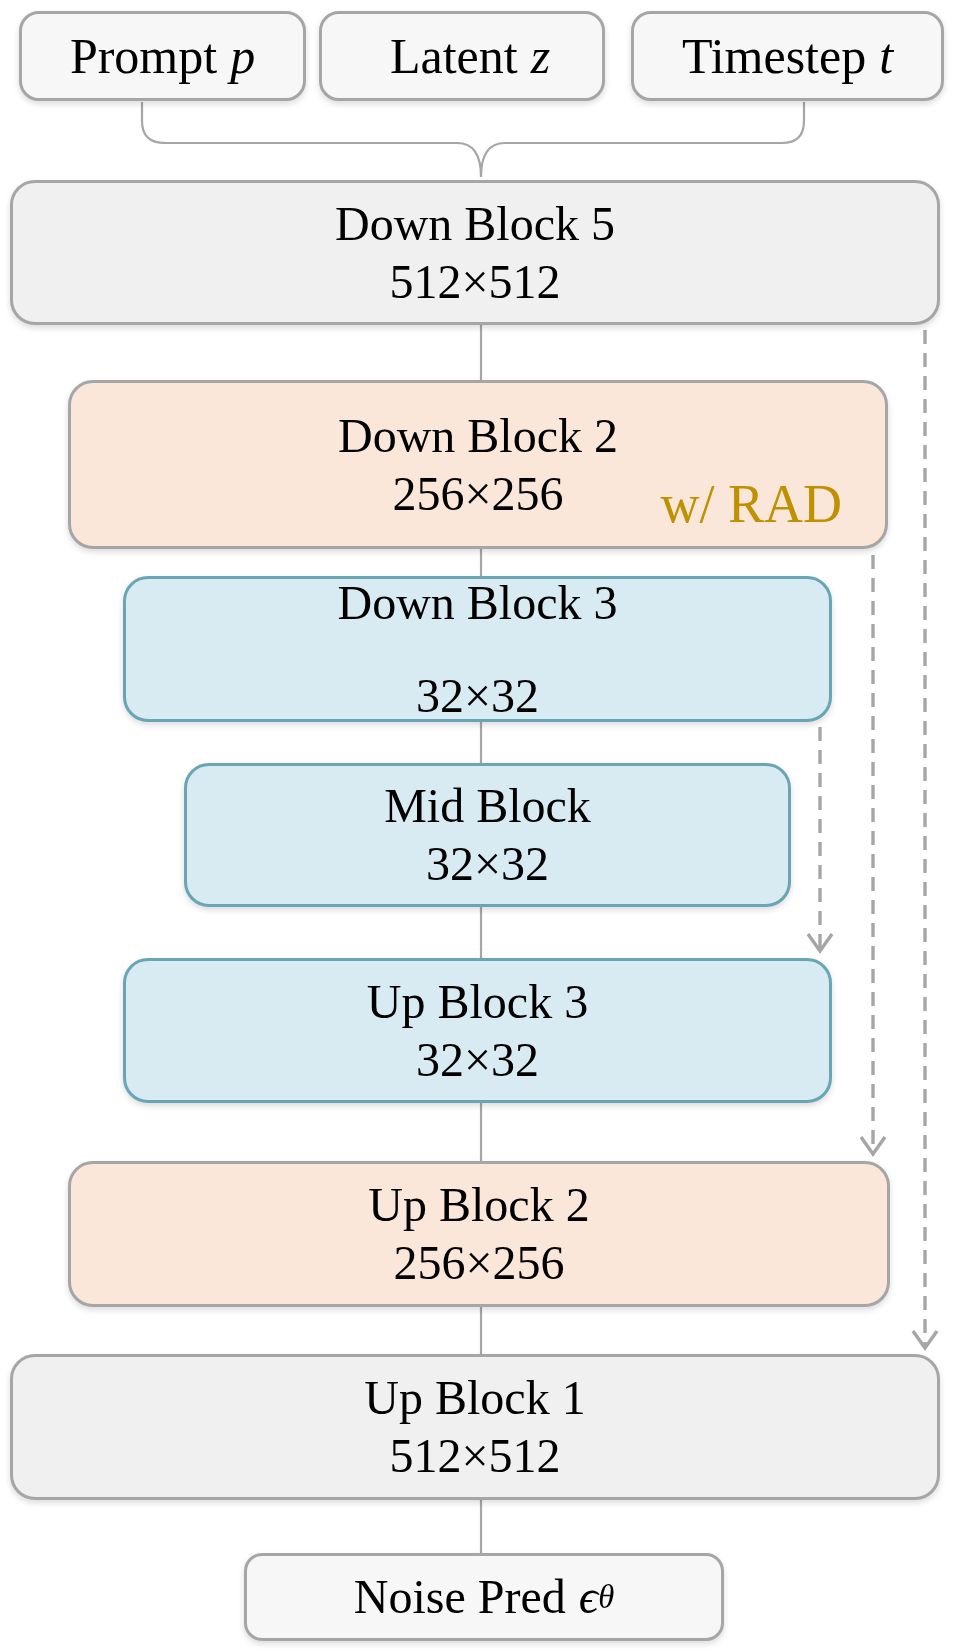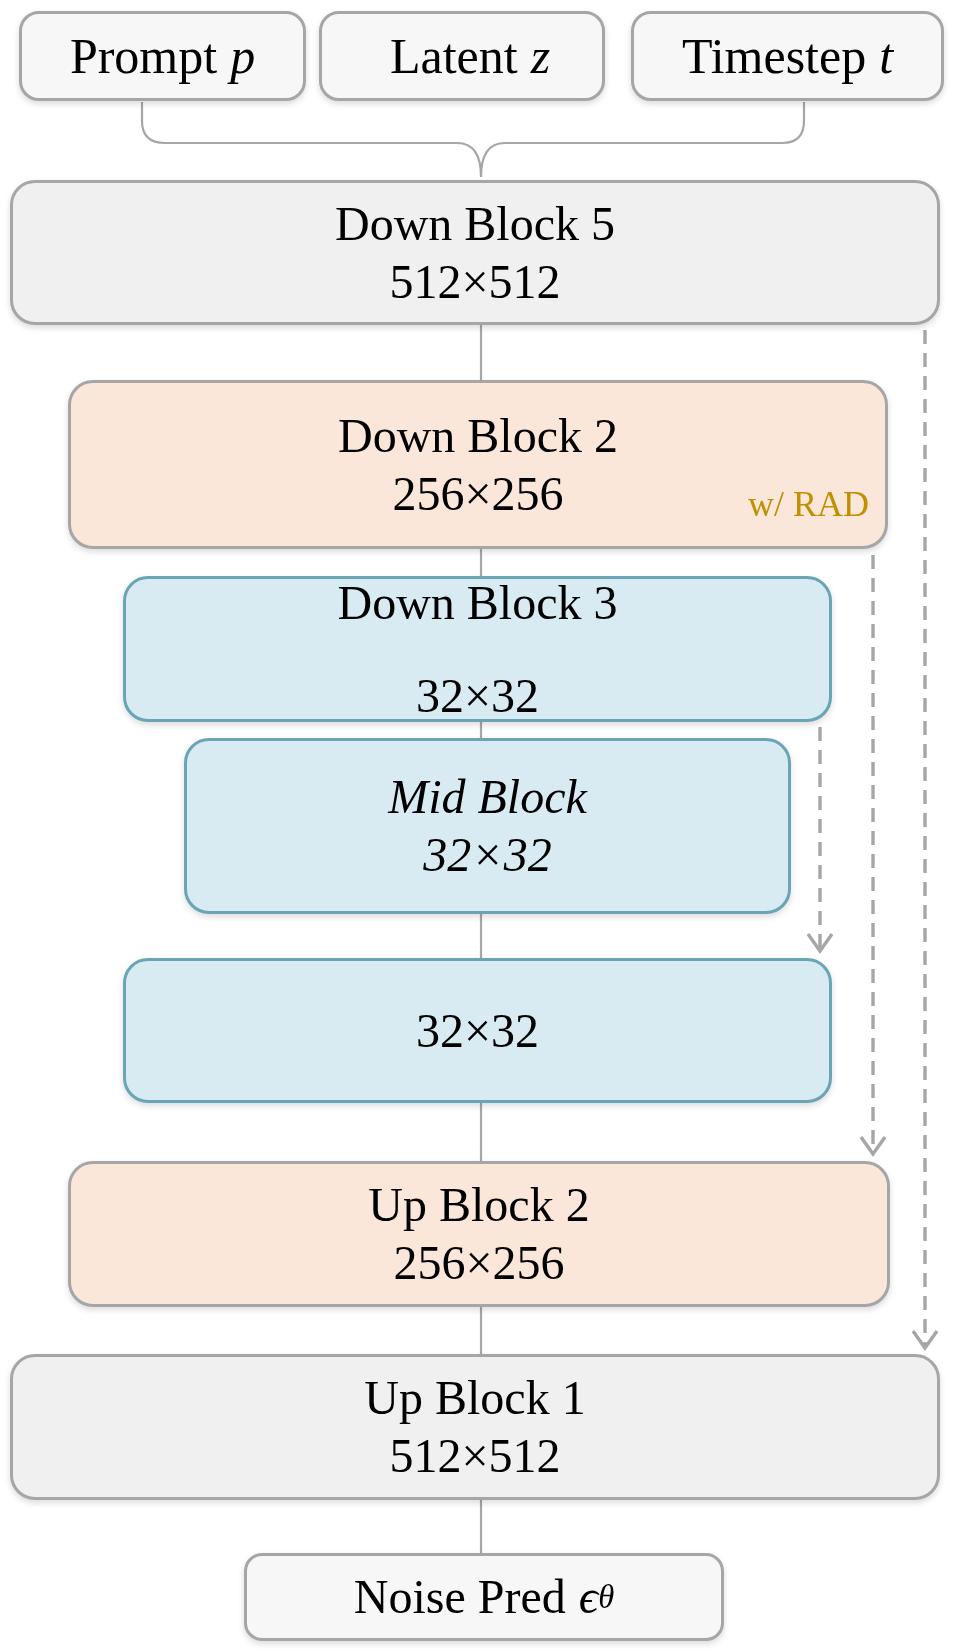--- a/index.html
+++ b/index.html
@@ -36,23 +36,23 @@
     background:var(--box-fill-blue,#d9ebf2);
     border-color:var(--box-border-blue,#69a5b5);
   }
   .grayfill{background:var(--box-fill-gray,#f0f0f0);}
   .lightfill{background:var(--box-fill-light,#f7f7f7);}
   .mathvar{font-style:italic;margin-left:13px;}
   .outvar{font-style:italic;margin-left:13px;}
   sub{font-size:68%;line-height:0;vertical-align:-0.25em;font-style:italic;}
   .tag{
     position:absolute;
-    right:16px;bottom:18px;
+    right:43px;bottom:18px;
     color:var(--tag-gold,#bf9000);
-    font-size:36px;line-height:48px;
+    font-size:54px;line-height:48px;
   }
   .outbox{border-radius:18px;font-size:48px;flex-direction:row;}
 </style>
 </head>
 <body>
 
 <div class="canvas">
 
   <svg class="wires" width="953" height="1651" viewBox="0 0 953 1651">
 
@@ -107,26 +107,27 @@
     <div>Down Block 2</div>
     <div>256×256</div>
     <div class="tag">w/ RAD</div>
   </div>
 
   <div class="box blue" style="left:123px;top:576px;width:709px;height:146px;gap:35px;">
     <div>Down Block 3</div>
     <div>32×32</div>
   </div>
 
-  <div class="box blue" style="left:184px;top:738px;width:607px;height:176px;font-style:italic;">
+  <div class="box blue" style="left:184px;top:763px;width:607px;height:144px;">
     <div>Mid Block</div>
     <div>32×32</div>
   </div>
 
   <div class="box blue" style="left:123px;top:958px;width:709px;height:145px;">
+    <div>Up Block 3</div>
     <div>32×32</div>
   </div>
 
   <div class="box peach" style="left:68px;top:1161px;width:822px;height:146px;">
     <div>Up Block 2</div>
     <div>256×256</div>
   </div>
 
   <div class="box grayfill" style="left:10px;top:1354px;width:930px;height:146px;">
     <div>Up Block 1</div>

